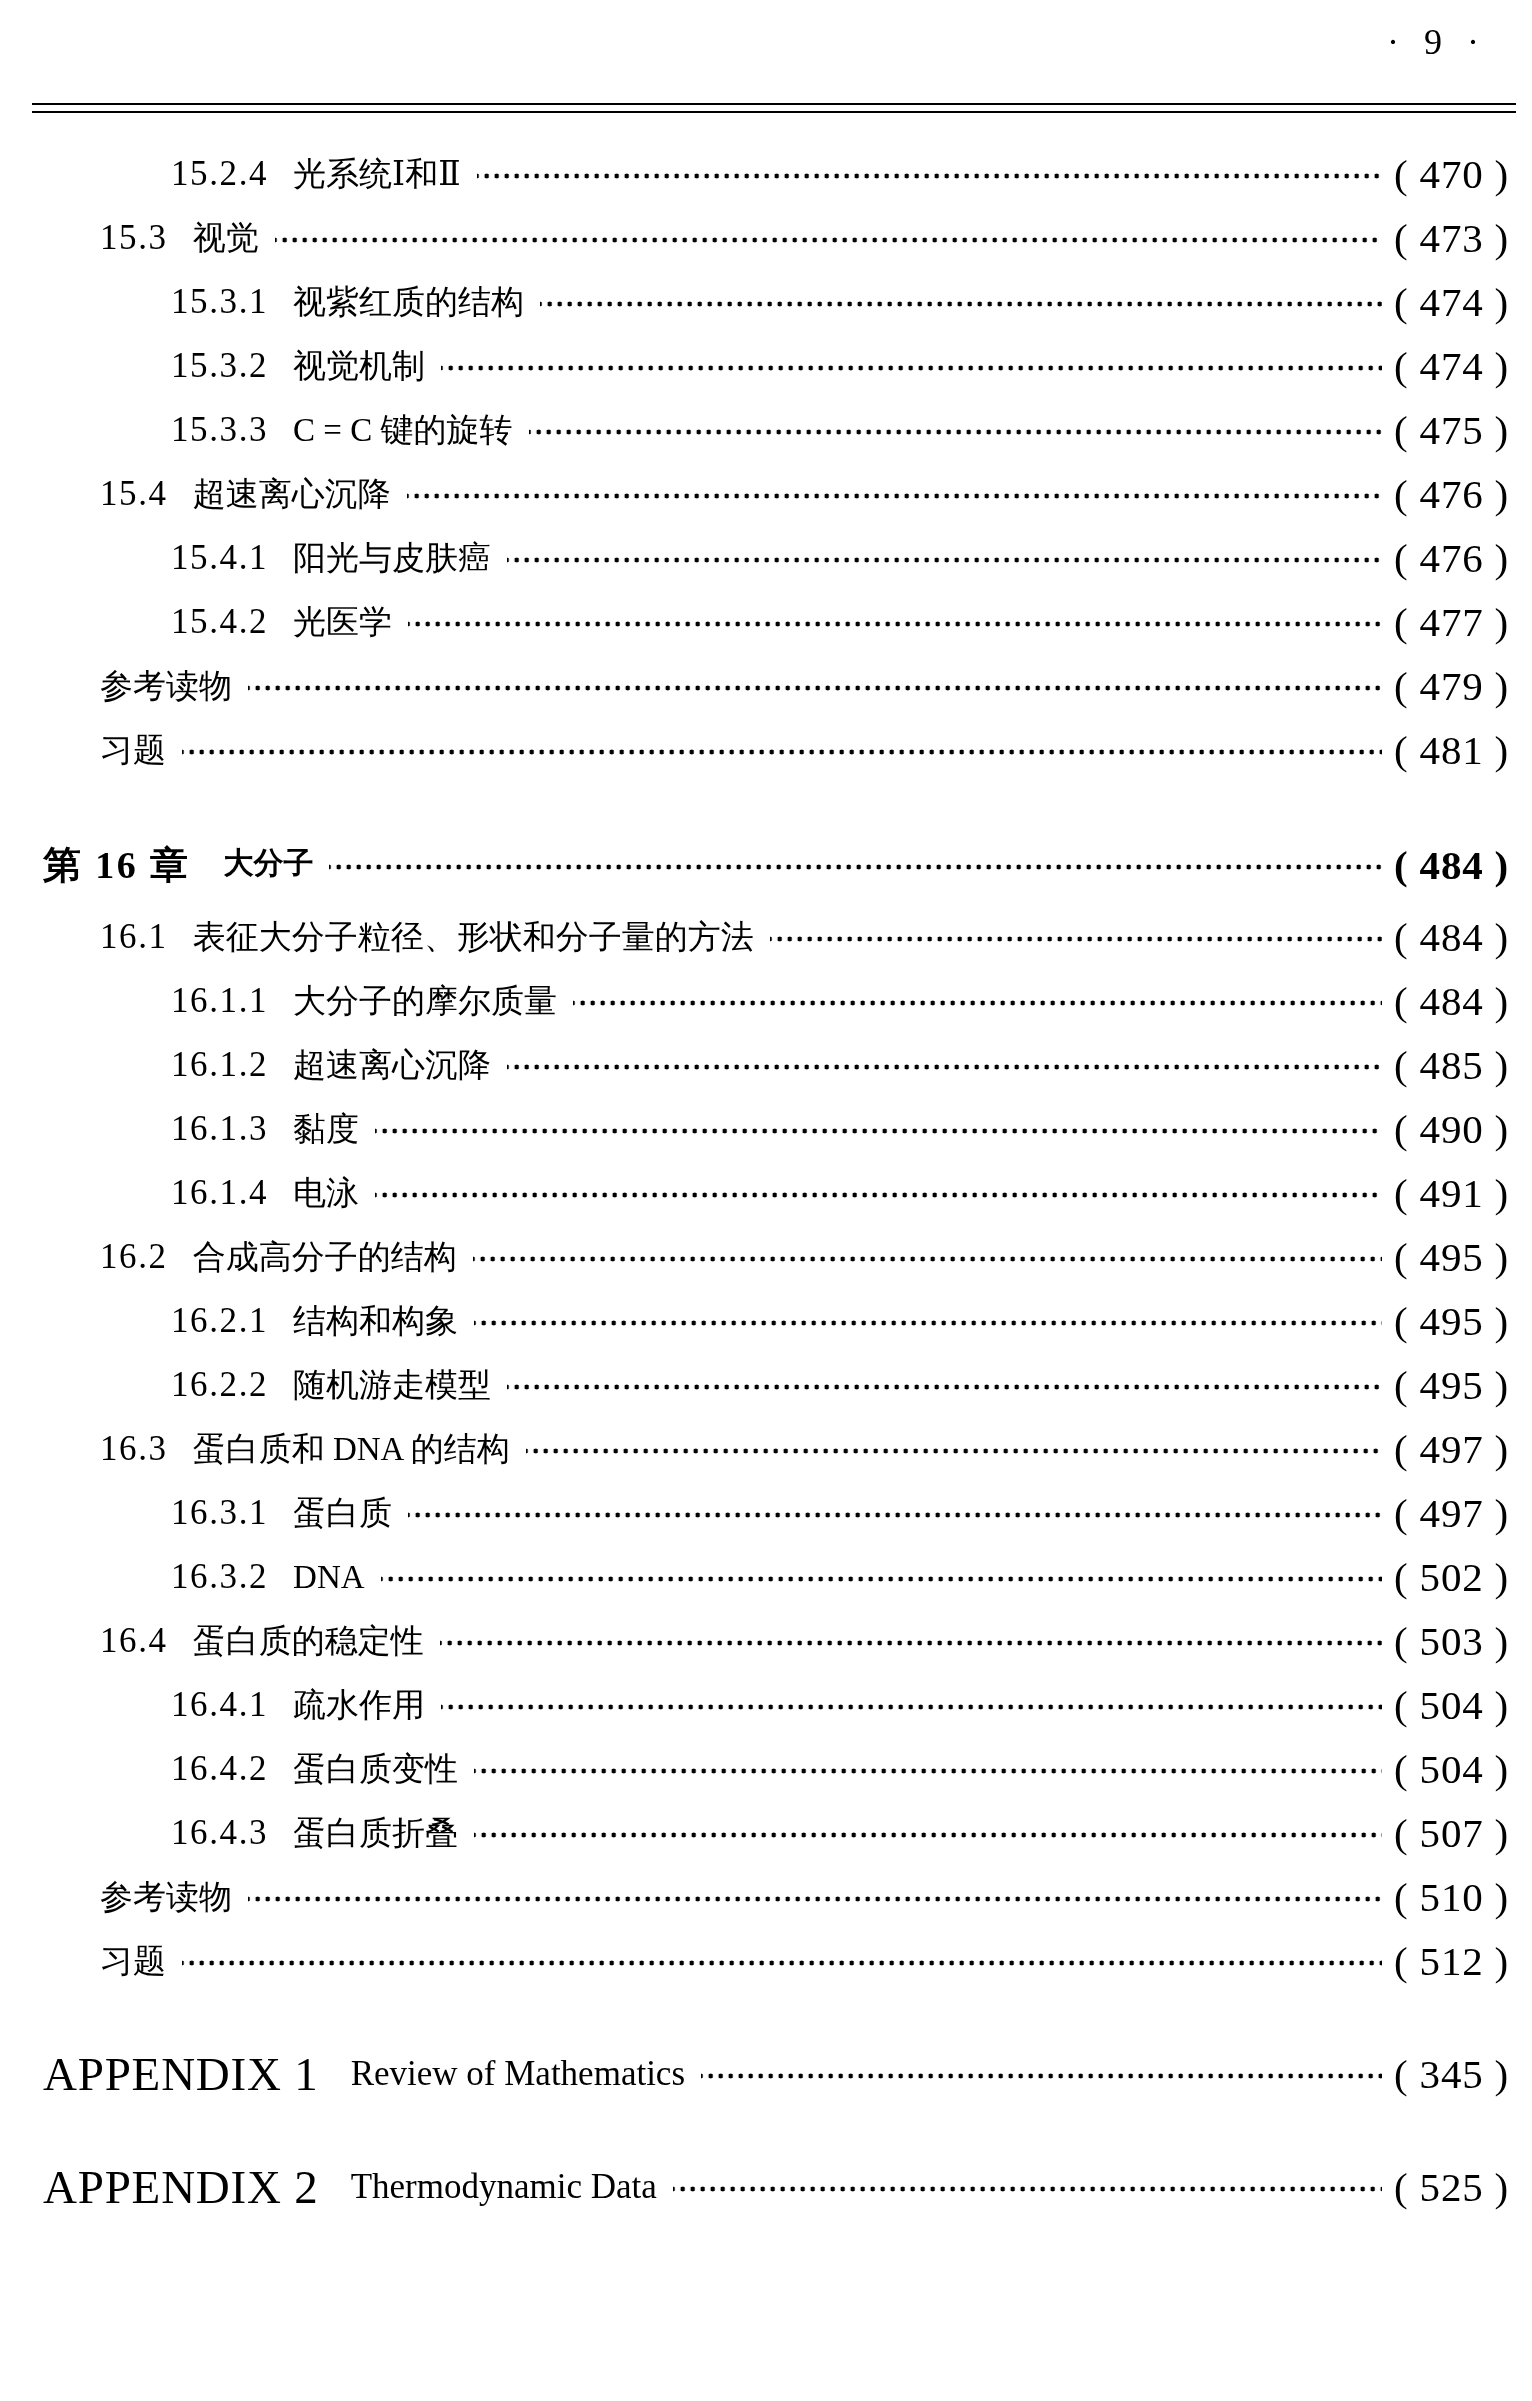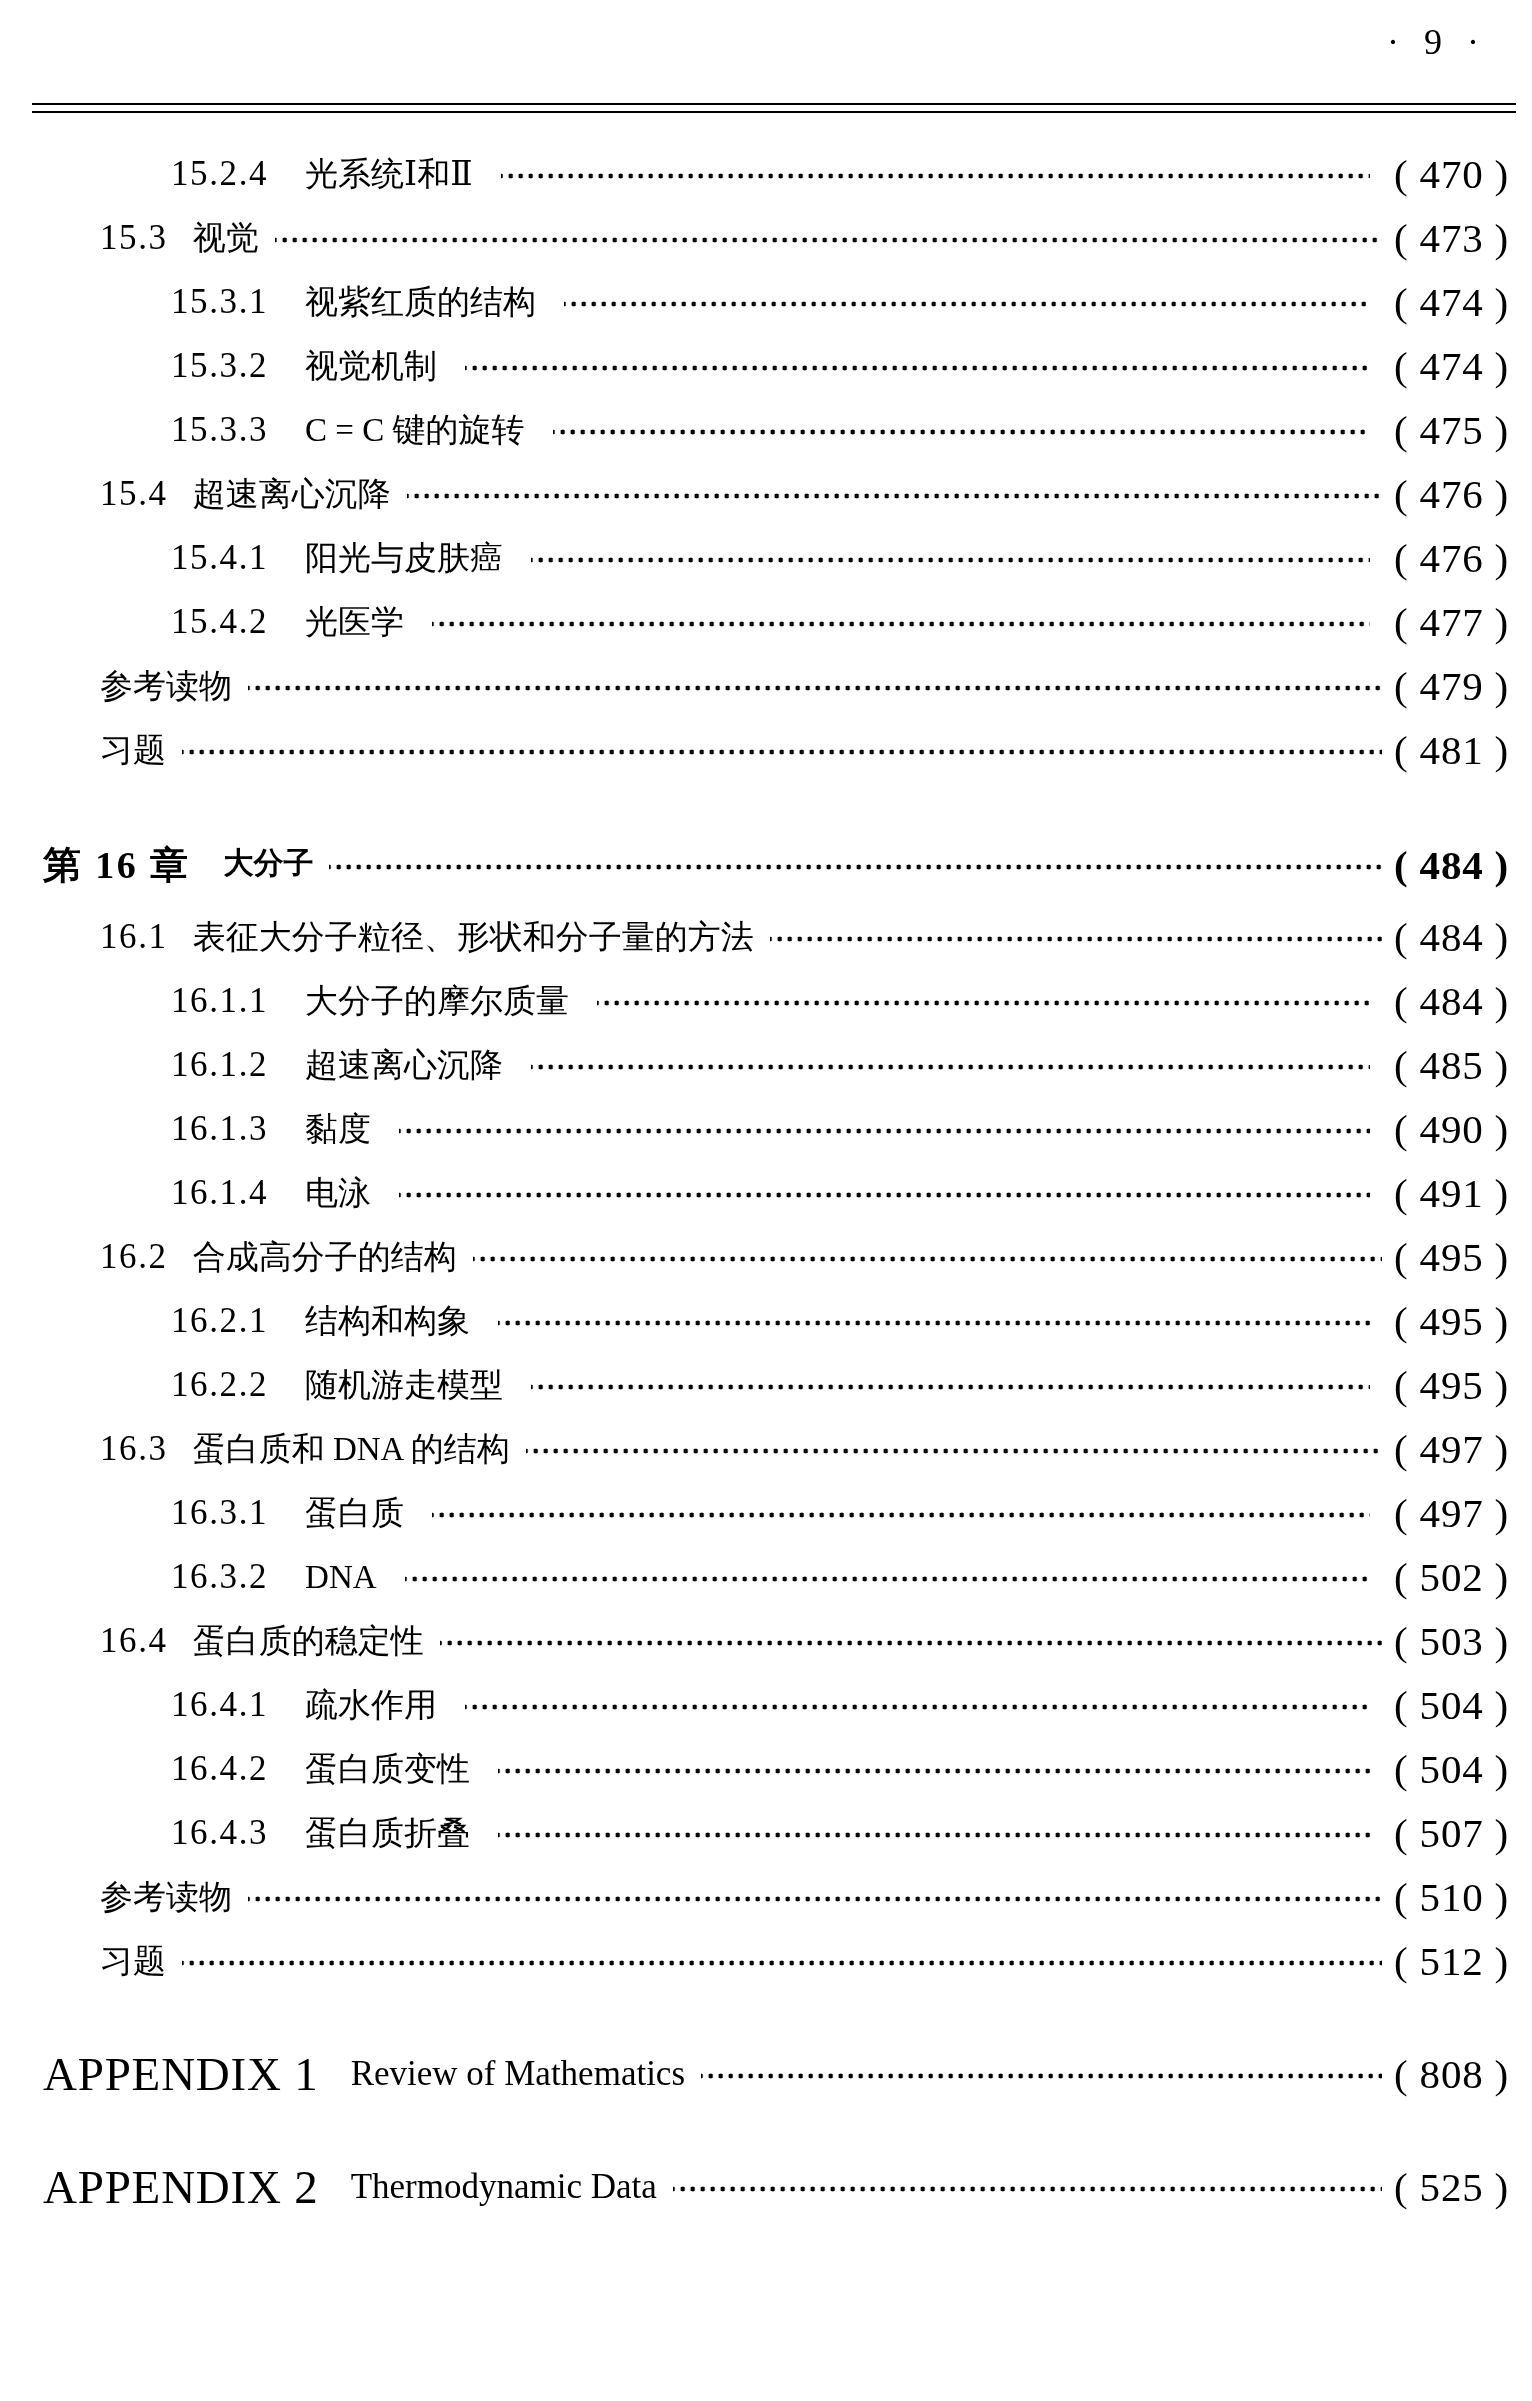--- a/index.html
+++ b/index.html
@@ -31,21 +31,21 @@
   .row .leader{
     flex:1;height:44px;margin:0 9.5px 0 16px;min-width:32px;
     background-image:radial-gradient(circle,#000 2.1px,rgba(0,0,0,0) 2.6px);
     background-size:10px 9.5px;
     background-repeat:repeat-x;
     background-position:4.7px 56%;
   }
   .row .pagenum{width:118px;text-align:right;font-size:41px;letter-spacing:0.8px;}
   
   .lvl2{padding-left:57px;}
-  .lvl3{padding-left:128px;gap:12px;}
+  .lvl3{padding-left:128px;}
   
   .chapter{font-weight:bold;height:49px;}
   .chapter .num{font-size:38px;letter-spacing:2.4px;}
   .chapter .title{font-size:30px;font-family:Liberation Mono, monospace;margin-left:8px;}
   
   .appendix{height:47px;}
   .appendix .num{font-size:47px;letter-spacing:0.8px;margin-right:32px;}
   .appendix .title{font-size:35px;}
   
   .gap-xl{margin-top:66px;align-items:flex-end;}
@@ -226,21 +226,21 @@
       <div class="row lvl2">
 
       <span class="title">习题</span>
       <span class="leader"></span>
       <span class="pagenum">( 512 )</span>
     </div>
       <div class="row appendix gap-xl">
       <span class="num">APPENDIX 1</span>
       <span class="title">Review of Mathematics</span>
       <span class="leader"></span>
-      <span class="pagenum">( 808 )</span>
+      <span class="pagenum">( 345 )</span>
     </div>
       <div class="row appendix gap-xl">
       <span class="num">APPENDIX 2</span>
       <span class="title">Thermodynamic Data</span>
       <span class="leader"></span>
       <span class="pagenum">( 525 )</span>
     </div>
     </main>
 
 </div>

